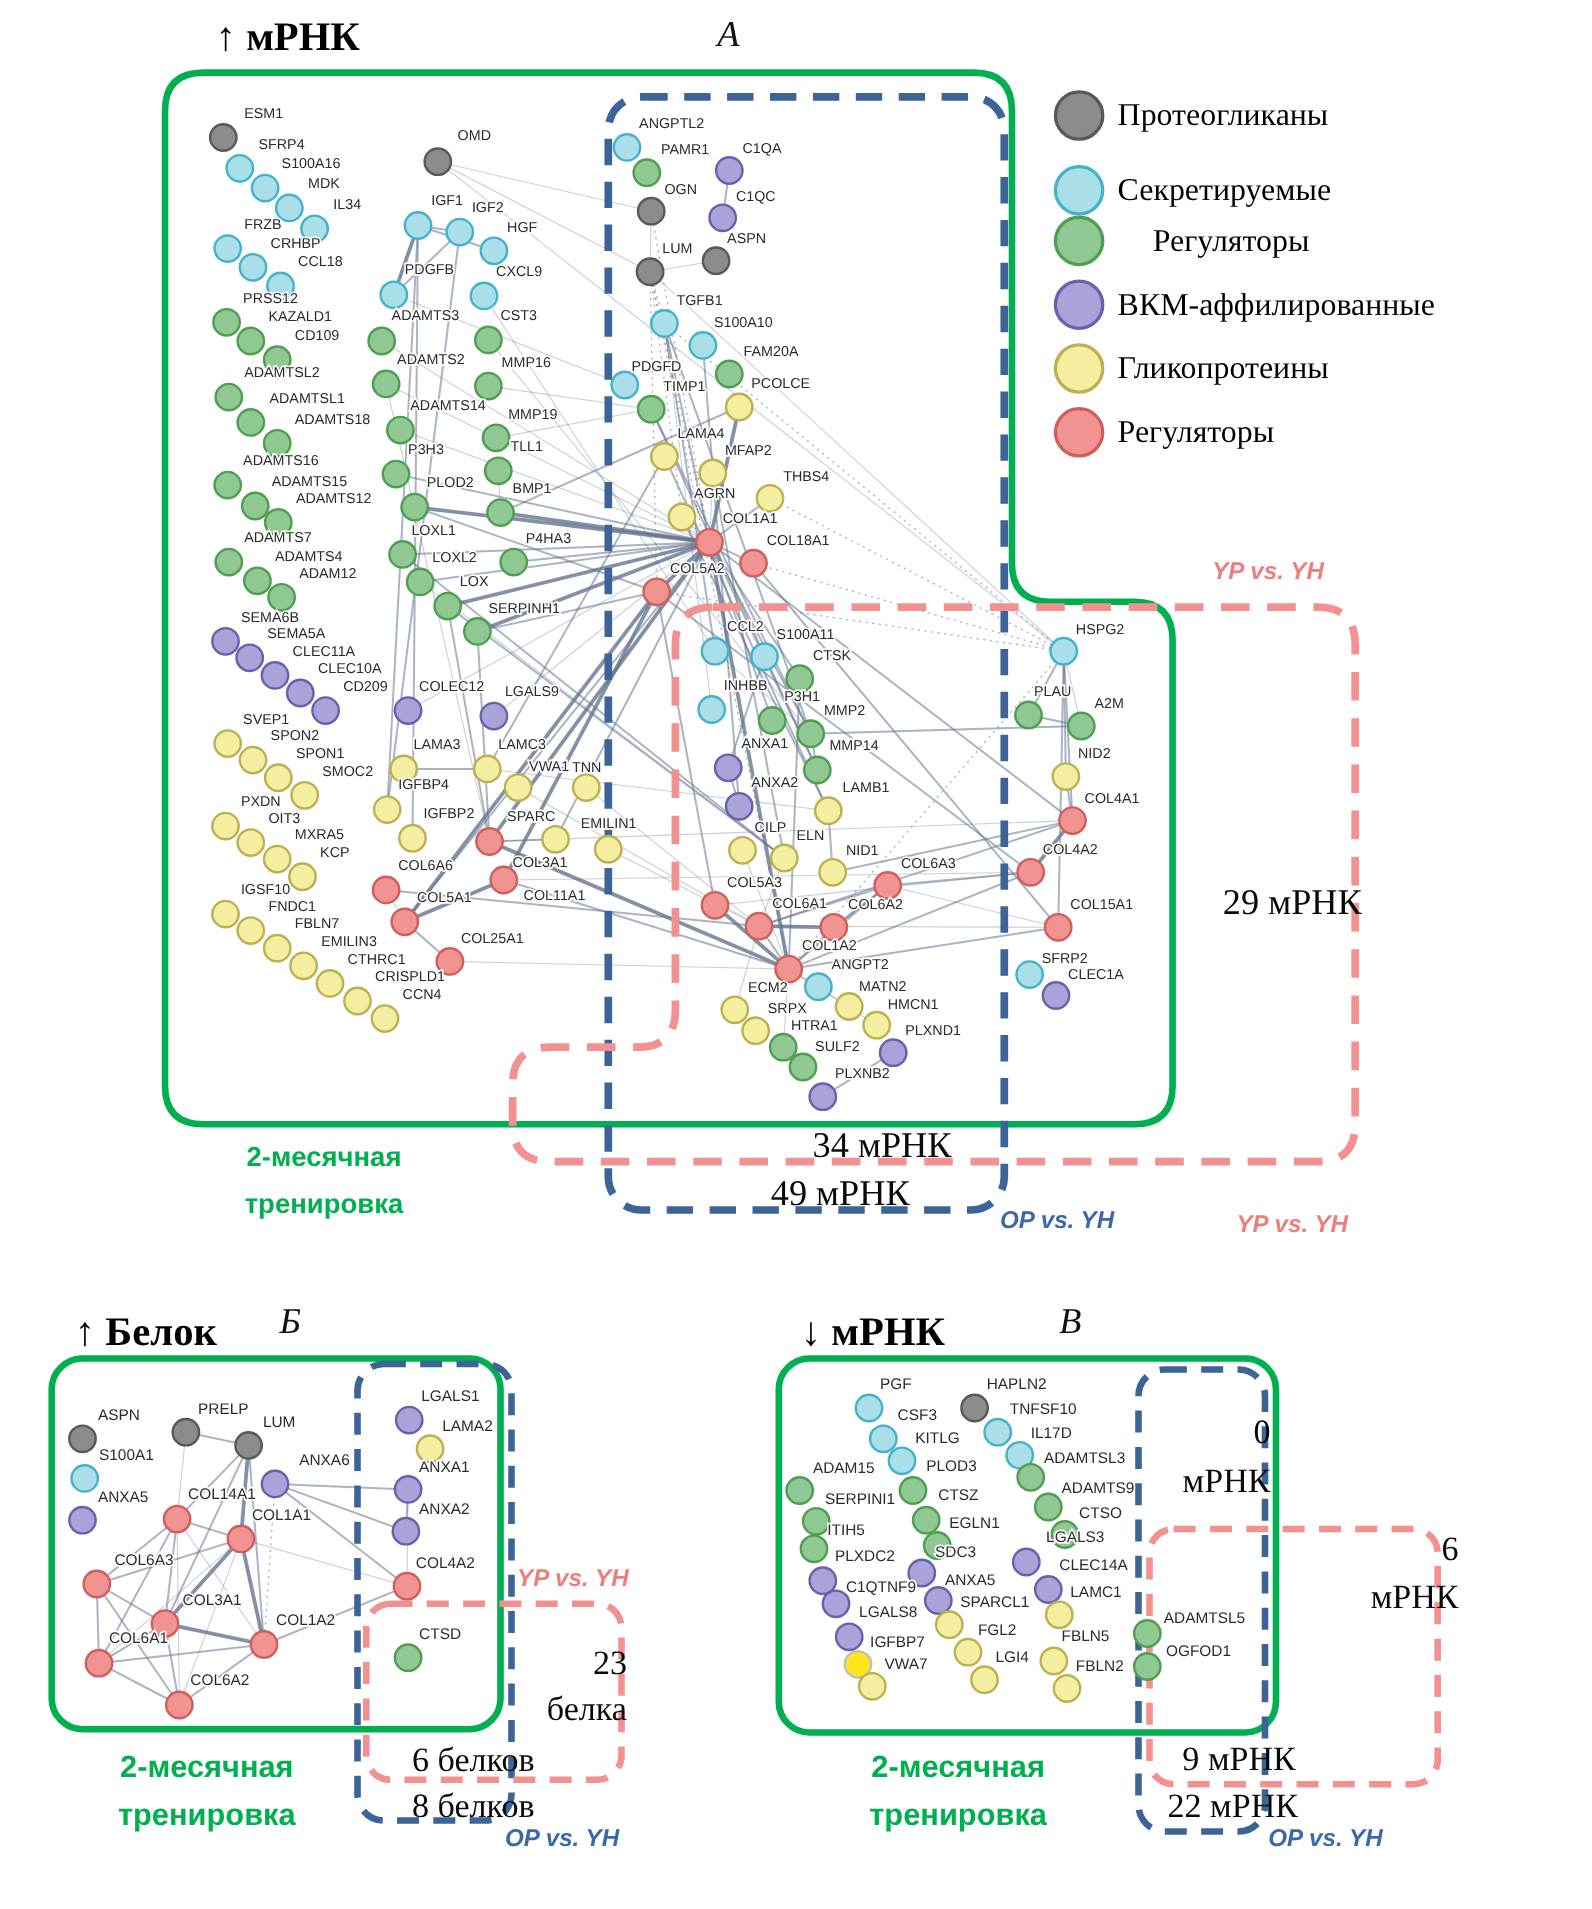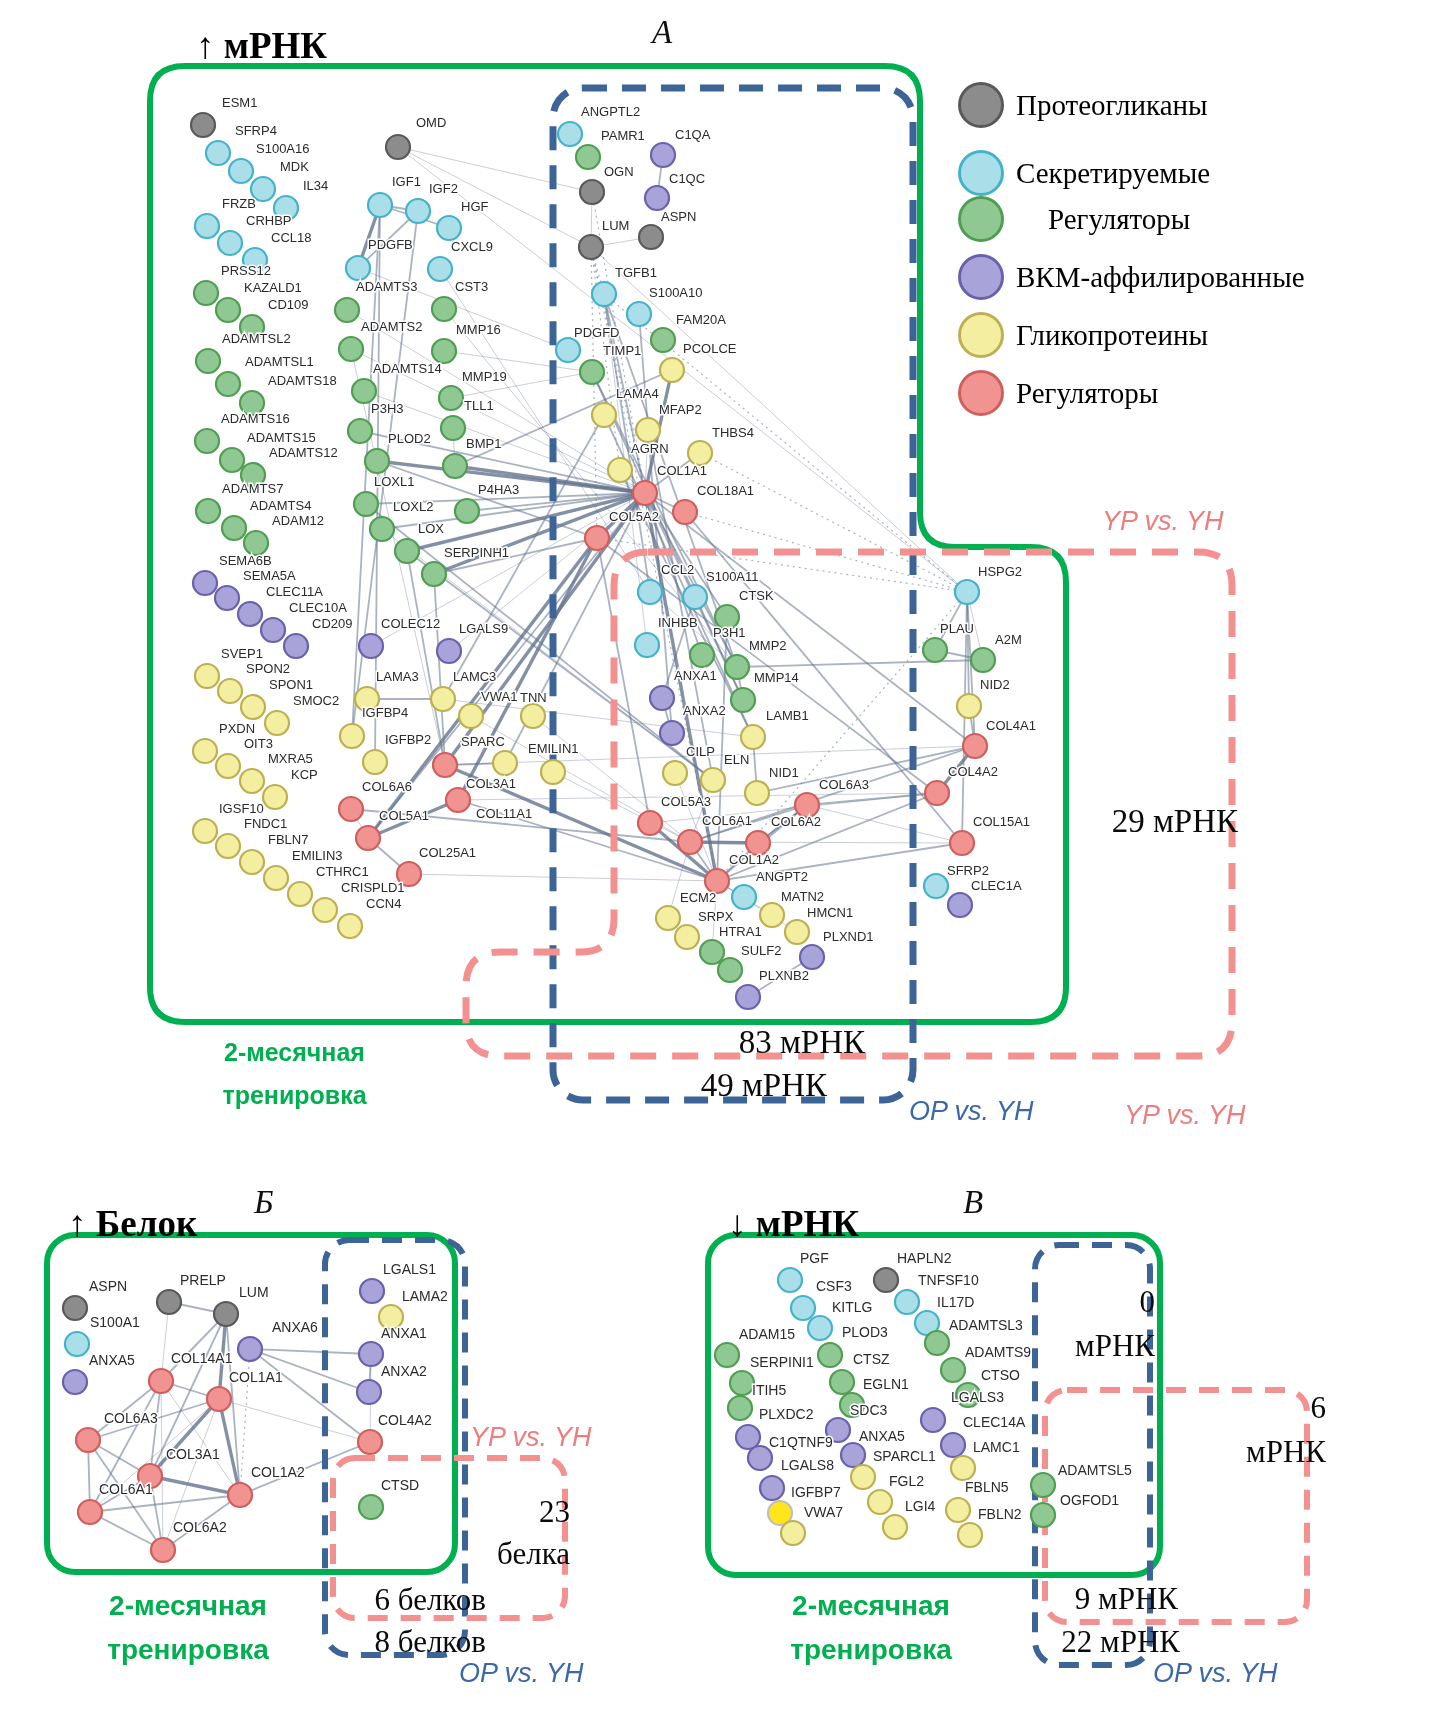--- a/index.html
+++ b/index.html
@@ -1,23 +1,23 @@
 <!DOCTYPE html>
 <html><head>
 <meta charset="utf-8">
 <style>
   html,body{margin:0;padding:0;background:#fff;}
   .canvas{position:relative;width:1447px;height:1735px;background:#ffffff;overflow:hidden;
           font-family:"Liberation Sans",sans-serif;}
   .abs{position:absolute;pointer-events:none;white-space:nowrap;}
-  .net-title{font-family:"Liberation Serif",serif;font-weight:bold;font-size:37px;color:#000;margin-top:12px;}
+  .net-title{font-family:"Liberation Serif",serif;font-weight:bold;font-size:37px;color:#000;}
   .tag{font-family:"Liberation Serif",serif;font-style:italic;font-size:33px;color:#111;}
   .count{font-family:"Liberation Serif",serif;font-size:33px;color:#0a0a0a;text-align:right;}
   .count-sm{font-size:31px;}
-  .zone-label{font-weight:normal;font-style:italic;font-size:27px;}
+  .zone-label{font-weight:bold;font-style:italic;font-size:22px;}
   .training{font-weight:bold;font-size:25px;text-align:center;}
   .legend-item{position:absolute;display:flex;align-items:center;}
   .legend-swatch{display:inline-block;width:40px;height:40px;border-radius:50%;border:3px solid #555;margin-right:12px;}
   .legend-label{font-family:"Liberation Serif",serif;font-size:29px;color:#000;}
   .nlab{font-family:"Liberation Sans",sans-serif;fill:#2b2b2b;paint-order:stroke;stroke:#ffffff;stroke-width:3px;}
   svg{position:absolute;left:0;top:0;}
 </style>
 </head>
 <body>
 
@@ -584,21 +584,21 @@
         <text x="978" y="1519" class="nlab" font-size="14">FBLN2</text>
         <text x="1058" y="1475" class="nlab" font-size="14">ADAMTSL5</text>
         <text x="1060" y="1505" class="nlab" font-size="14">OGFOD1</text>
       </g>
   </svg>
 
   <div class="abs net-title" style="left:196px;top:12px;">↑ мРНК</div>
   <div class="abs tag" style="left:652px;top:14px;">А</div>
   <div class="abs zone-label zone-yp" style="left: 1102px; top: 506px; color: rgb(238, 125, 125);">YP vs. YH</div>
   <div class="abs count" style="left:1068px;top:803px;width:170px;">29 мРНК</div>
-  <div class="abs count" style="left:660px;top:1024px;width:205px;">83 мРНК</div>
+  <div class="abs count" style="left:660px;top:1024px;width:205px;">34 мРНК</div>
   <div class="abs count" style="left:622px;top:1067px;width:205px;">49 мРНК</div>
   <div class="abs zone-label zone-op" style="left: 909px; top: 1096px; color: rgb(58, 104, 168);">OP vs. YH</div>
   <div class="abs training" style="left: 192px; top: 1031px; width: 205px; line-height: 43px; color: rgb(0, 176, 80);">
     <div>2-месячная</div>
     <div>тренировка</div>
   </div>
 
   <div id="legend">
       <div class="legend-item" style="left: 958px; top: 82px;">
         <span class="legend-swatch" style="background: rgb(140, 140, 140); border-color: rgb(89, 89, 89);"></span>

